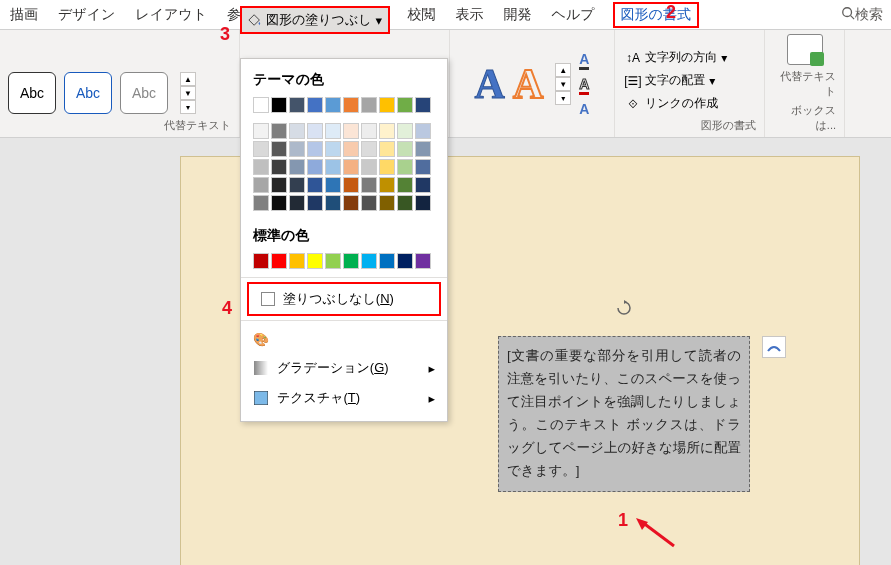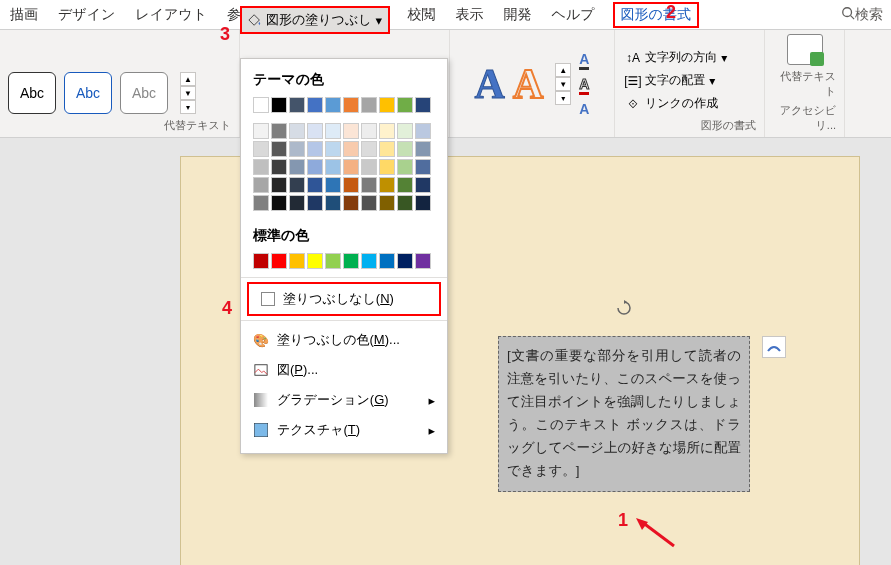--- a/index.html
+++ b/index.html
@@ -356,21 +356,21 @@
         <span class="small-icon">⟐</span>
         <span>リンクの作成</span>
       </div>
     </div>
     <div class="ribbon-group-label">図形の書式</div>
   </div>
 
   <div class="ribbon-group" style="width:80px;align-items:center;">
     <div class="alt-text-icon"></div>
     <div class="ribbon-group-label">代替テキスト</div>
-    <div class="ribbon-group-label">アクセシビリ...</div>
+    <div class="ribbon-group-label">ボックスは...</div>
   </div>
 </div>
 
 <div class="fill-btn">
   <svg width="14" height="14" viewBox="0 0 16 16">
       <path d="M7 2 L13 8 L7 14 L1 8 Z" fill="none" stroke="#333"></path>
       <path d="M13 10 Q15 12 13 14 Q11 12 13 10" fill="#4472c4"></path>
     </svg>
   <span>図形の塗りつぶし</span>
   <span>▾</span>
@@ -479,30 +479,20 @@
 
   <div class="divider"></div>
   <div class="dropdown-item no-fill-item">
     <span class="shape-fill-icon"></span>
     <span><span id="no-fill-text">塗りつぶしなし(<span class="underline-dec">N</span>)</span></span>
   </div>
   <div class="divider"></div>
 
   <div class="dropdown-item">
     <span class="small-icon">🎨</span>
-    <span id="more-colors-text">塗りつぶしの色(<span class="underline-dec">M</span>)...</span>
-  </div>
-  <div class="dropdown-item">
-    <span class="small-icon">
-      <svg width="14" height="14" viewBox="0 0 16 16">
-          <rect x="1" y="2" width="14" height="12" fill="none" stroke="#333"></rect>
-          <polyline points="1,11 5,7 9,11 11,9 15,13" fill="none" stroke="#d13438"></polyline>
-        </svg>
-    </span>
-    <span id="picture-text">図(<span class="underline-dec">P</span>)...</span>
   </div>
   <div class="dropdown-item">
     <span class="small-icon">
       <svg width="14" height="14">
           <rect width="14" height="14" fill="url(#g)"></rect>
           <defs>
             <linearGradient id="g">
               <stop offset="0" stop-color="#888"></stop>
               <stop offset="1" stop-color="#fff"></stop>
             </linearGradient>

